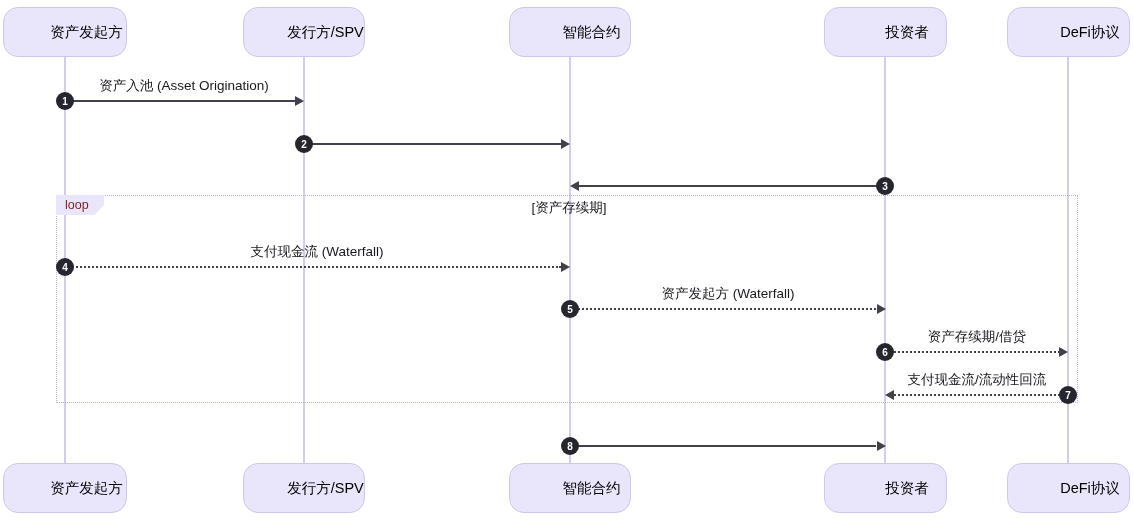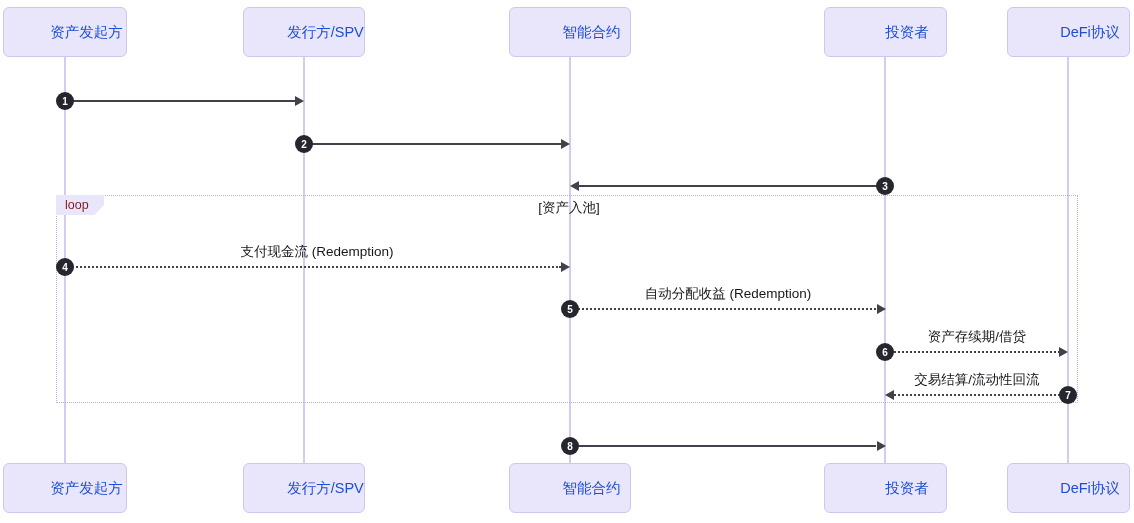--- a/index.html
+++ b/index.html
@@ -2,22 +2,22 @@
 <html><head>
 <meta charset="utf-8">
 <style>
   html,body{margin:0;padding:0;background:#fff;}
   #canvas{
     position:relative;width:1134px;height:523px;background:#ffffff;
     font-family:"Liberation Sans","DejaVu Sans",sans-serif;overflow:hidden;
   }
   .actor{
     position:absolute;height:50px;background:#e9e6fb;border:1px solid #cfc6ee;
-    border-radius:6px;display:flex;align-items:center;justify-content:center;
-    font-size:14.5px;color:#1d4ed8;box-sizing:border-box;padding-left:43px;
+    border-radius:15px;display:flex;align-items:center;justify-content:center;
+    font-size:14.5px;color:#000000;box-sizing:border-box;padding-left:43px;
   }
   .lifeline{position:absolute;top:57px;height:406px;width:2px;background:#d4ccf0;}
   .loop-box{position:absolute;left:56px;top:195px;width:1022px;height:208px;
     border:1px dotted #b9aee6;box-sizing:border-box;}
   .loop-tab{position:absolute;left:56px;top:195px;width:48px;height:20px;
     background:#e9e6fb;clip-path:polygon(0 0,100% 0,100% 50%,80% 100%,0 100%);
     display:flex;align-items:center;padding-left:9px;box-sizing:border-box;
     font-size:12.5px;color:#7f1d1d;}
   .loop-cond{position:absolute;left:569px;top:199px;transform:translateX(-50%);
     font-size:13.5px;color:#17171c;white-space:nowrap;}
@@ -51,50 +51,51 @@
   <div class="actor" style="left:1007px;top:7px;width:123px">DeFi协议</div>
 
   <div class="actor" style="left:3px;top:463px;width:124px">资产发起方</div>
   <div class="actor" style="left:243px;top:463px;width:122px">发行方/SPV</div>
   <div class="actor" style="left:509px;top:463px;width:122px">智能合约</div>
   <div class="actor" style="left:824px;top:463px;width:123px">投资者</div>
   <div class="actor" style="left:1007px;top:463px;width:123px">DeFi协议</div>
 
   <div class="loop-box"></div>
   <div class="loop-tab">loop</div>
-  <div class="loop-cond">[资产入池]</div>
+  <div class="loop-cond">[资产存续期]</div>
 
+  <div class="msg-label" style="left:184px;top:77px">资产入池 (Asset Origination)</div>
   <div class="msg-line" style="left:65px;top:100px;width:230px"></div>
   <div class="arrow-r" style="left:295px;top:96px"></div>
   <div class="num" style="left:56px;top:92px">1</div>
 
   <div class="msg-line" style="left:304px;top:143px;width:257px"></div>
   <div class="arrow-r" style="left:561px;top:139px"></div>
   <div class="num" style="left:295px;top:135px">2</div>
 
   <div class="arrow-l" style="left:570px;top:181px"></div>
   <div class="msg-line" style="left:579px;top:185px;width:307px"></div>
   <div class="num" style="left:876px;top:177px">3</div>
 
-  <div class="msg-label" style="left:317px;top:243px">支付现金流 (Redemption)</div>
+  <div class="msg-label" style="left:317px;top:243px">支付现金流 (Waterfall)</div>
   <div class="msg-line dotted" style="left:65px;top:266px;width:496px"></div>
   <div class="arrow-r" style="left:561px;top:262px"></div>
   <div class="num" style="left:56px;top:258px">4</div>
 
-  <div class="msg-label" style="left:728px;top:285px">自动分配收益 (Redemption)</div>
+  <div class="msg-label" style="left:728px;top:285px">资产发起方 (Waterfall)</div>
   <div class="msg-line dotted" style="left:570px;top:308px;width:306px"></div>
   <div class="arrow-r" style="left:877px;top:304px"></div>
   <div class="num" style="left:561px;top:300px">5</div>
 
   <div class="msg-label" style="left:977px;top:328px">资产存续期/借贷</div>
   <div class="msg-line dotted" style="left:885px;top:351px;width:175px"></div>
   <div class="arrow-r" style="left:1059px;top:347px"></div>
   <div class="num" style="left:876px;top:343px">6</div>
 
-  <div class="msg-label" style="left:977px;top:371px">交易结算/流动性回流</div>
+  <div class="msg-label" style="left:977px;top:371px">支付现金流/流动性回流</div>
   <div class="arrow-l" style="left:885px;top:390px"></div>
   <div class="msg-line dotted" style="left:894px;top:394px;width:174px"></div>
   <div class="num" style="left:1059px;top:386px">7</div>
 
   <div class="msg-line" style="left:570px;top:445px;width:306px"></div>
   <div class="arrow-r" style="left:877px;top:441px"></div>
   <div class="num" style="left:561px;top:437px">8</div>
 
 </div>
 

